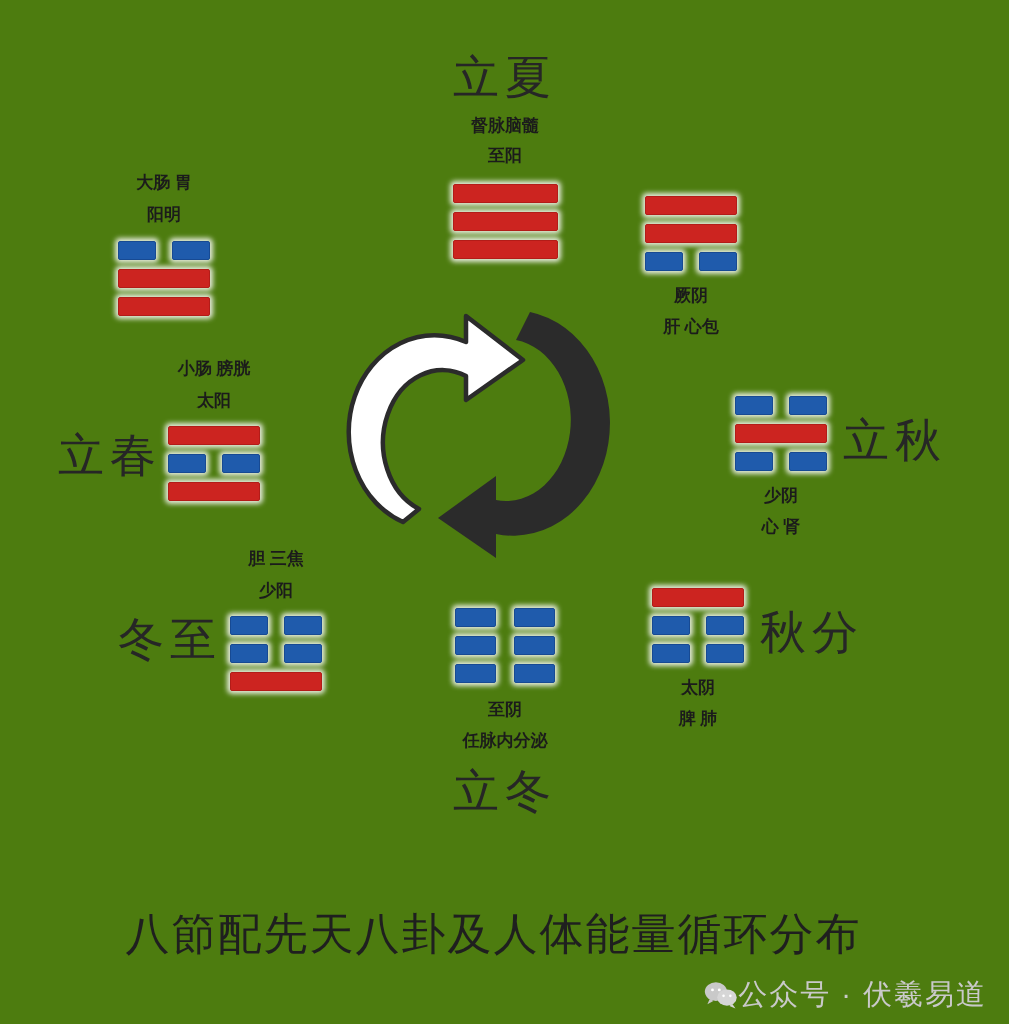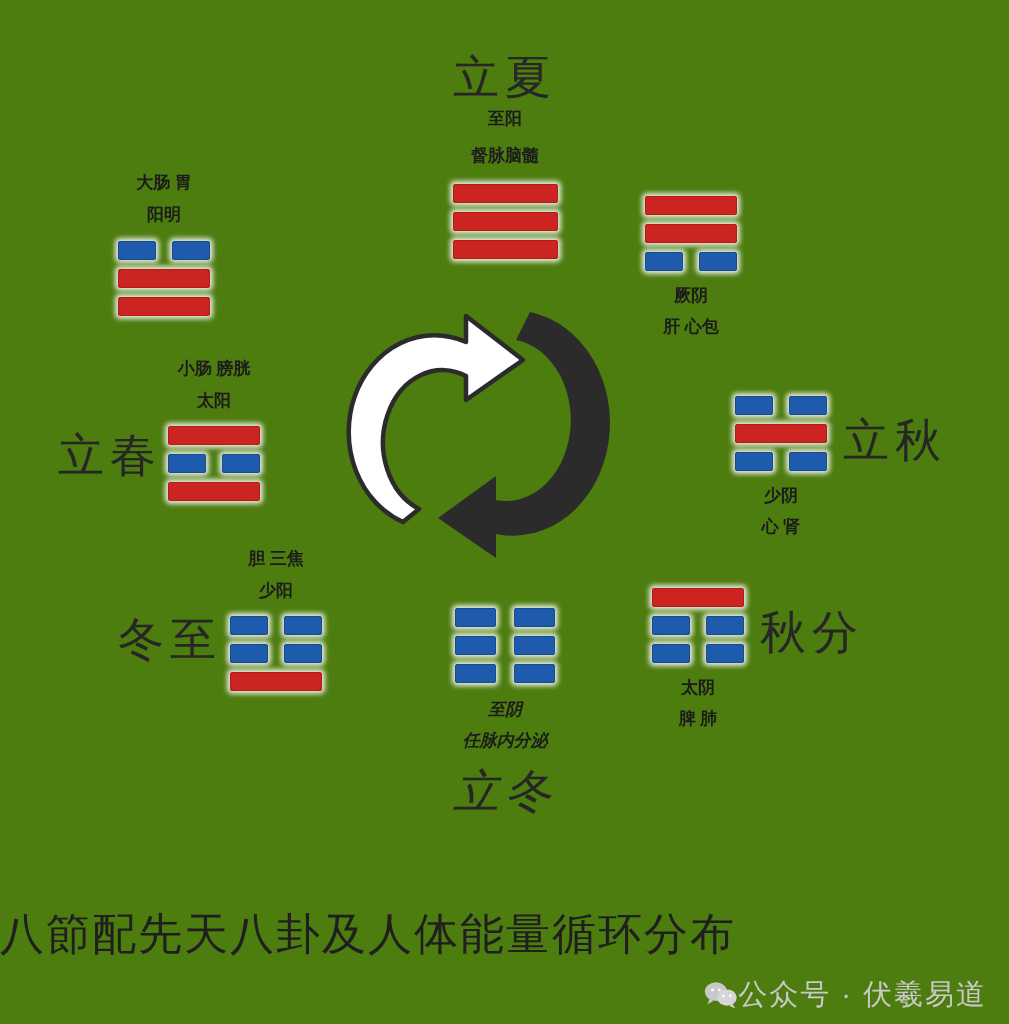--- a/index.html
+++ b/index.html
@@ -89,21 +89,21 @@
     height: 340px;
     pointer-events: none;
   }
 
   
   #caption {
     position: absolute;
     left: 0;
     top: 905px;
     width: 987px;
-    text-align: left;
+    text-align: center;
     font-family: "Liberation Serif", "DejaVu Serif", serif;
     font-size: 44px;
     color: #1f1f1f;
     letter-spacing: 2px;
     white-space: nowrap;
   }
 
   
   #watermark {
     position: absolute;
@@ -124,22 +124,22 @@
   }
 </style>
 </head>
 <body>
 
 <div id="stage">
 
   <div class="node" style="left:405px; top:55px; width:200px;">
     <div style="text-align:center;">
       <div class="season-name">立夏</div>
+      <div class="ann" style="margin-top:14px;">督脉脑髓</div>
       <div class="ann" style="margin-top:7px;">至阳</div>
-      <div class="ann" style="margin-top:14px;">督脉脑髓</div>
       <div class="trigram" style="width:105px; margin:16px auto 0;">
         <div class="tri-line solid">
             <div class="seg yang"></div>
           </div>
         <div class="tri-line solid">
             <div class="seg yang"></div>
           </div>
         <div class="tri-line solid">
             <div class="seg yang"></div>
           </div>
@@ -282,21 +282,21 @@
               <div class="seg yin"></div>
             </div>
         </div>
         <div class="ann" style="margin-top:14px;">太阴</div>
         <div class="ann" style="margin-top:8px;">脾   肺</div>
       </div>
       <div class="season-name" style="margin-left:16px; margin-top:22px;">秋分</div>
     </div>
   </div>
 
-  <div class="node" style="left:412px; top:608px; width:186px;font-style:italic;">
+  <div class="node" style="left:412px; top:608px; width:186px;">
     <div style="text-align:center;">
       <div class="trigram" style="width:100px; margin:0 auto;">
         <div class="tri-line broken">
             <div class="seg yin"></div>
             <div class="gap"></div>
             <div class="seg yin"></div>
           </div>
         <div class="tri-line broken">
             <div class="seg yin"></div>
             <div class="gap"></div>

